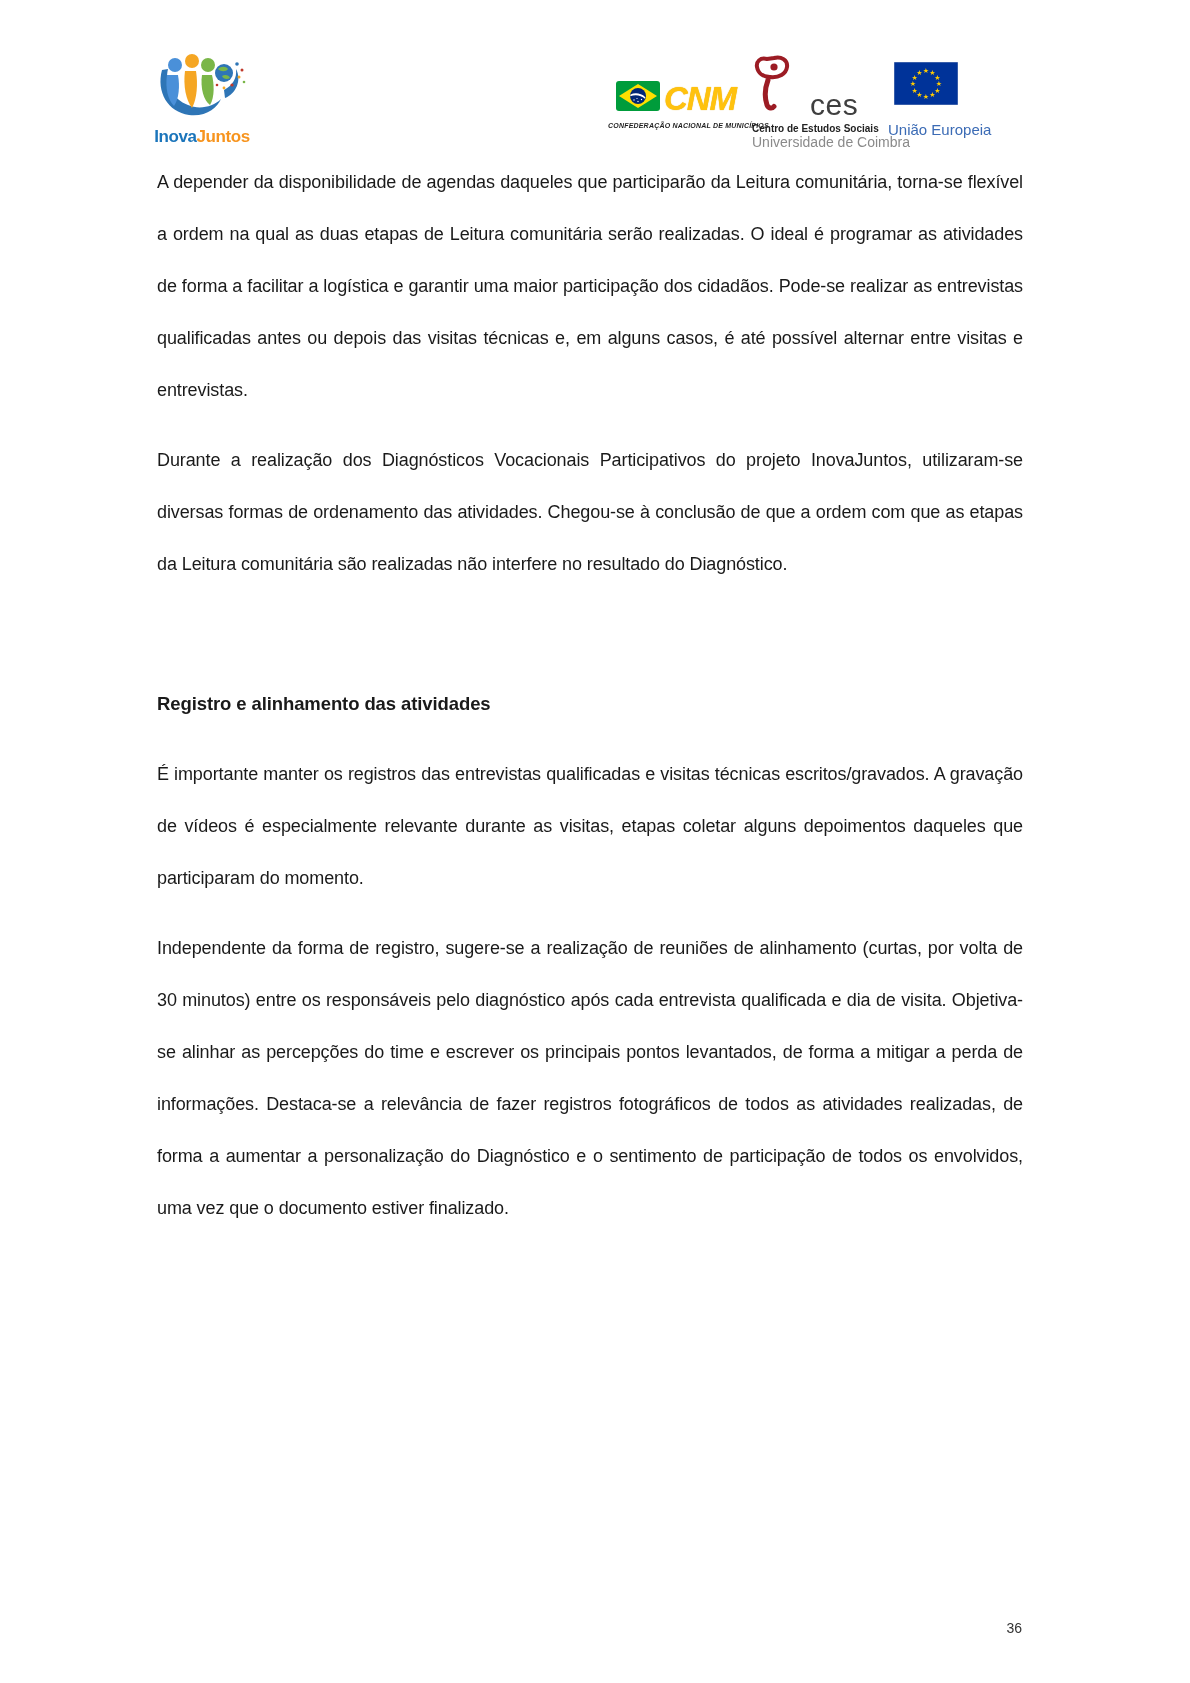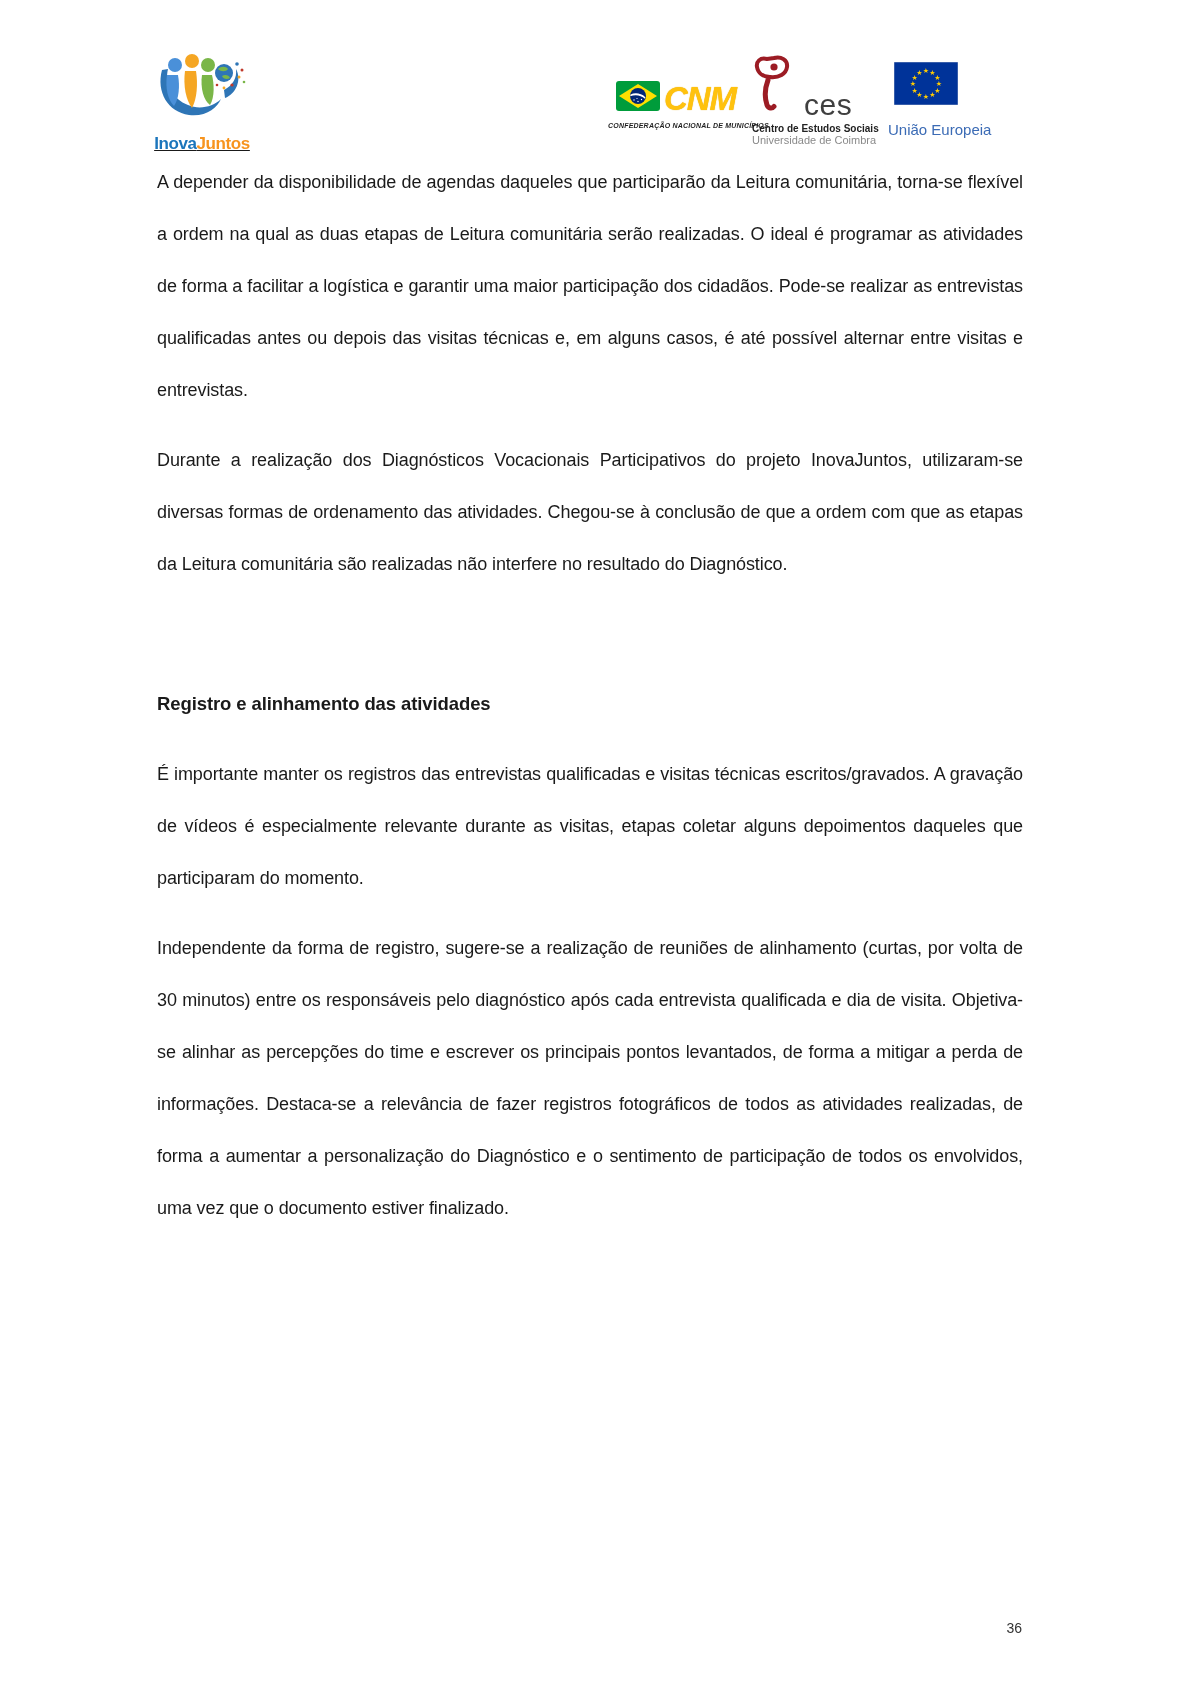--- a/index.html
+++ b/index.html
@@ -11,40 +11,40 @@
   }
   .page {
     position:relative; width:1190px; height:1683px;
     background:#ffffff; overflow:hidden;
   }
 
   
   .logo-band { position:absolute; top:52px; left:0; width:1190px; height:100px; }
 
   .logo-inova { position:absolute; left:150px; top:2px; width:104px; text-align:center; }
-  .logo-inova .wordmark { font-size:17px; font-weight:bold; letter-spacing:-0.4px; margin-top:8px;text-decoration:underline; }
+  .logo-inova .wordmark { font-size:17px; font-weight:bold; letter-spacing:-0.4px; margin-top:1px; }
   .word-inova { color:#1b75bb; }
   .word-juntos { color:#f7941e; }
 
   .logo-cnm { position:absolute; left:608px; top:24px; width:136px; text-align:center; }
   .cnm-row { display:flex; align-items:center; justify-content:center; gap:4px; height:44px; }
   .cnm-acronym {
     font-size:33px; font-weight:bold; font-style:italic; color:#ffc20e;
     letter-spacing:-1px; text-shadow:0 0 1px #e3a600; line-height:1;
   }
   .cnm-caption {
     margin-top:2px; font-size:7px; font-weight:bold; font-style:italic;
     color:#1f1f1f; letter-spacing:0.2px; white-space:nowrap;
   }
 
   .logo-ces { position:absolute; left:752px; top:6px; width:130px; }
-  .ces-top { display:flex; align-items:flex-end; gap:6px; height:60px; }
+  .ces-top { display:flex; align-items:flex-end; gap:12px; height:60px; }
   .ces-acronym { font-size:30px; color:#3f3f3f; line-height:0.9; letter-spacing:0.5px; }
   .ces-caption1 { margin-top:5px; font-size:10px; font-weight:bold; color:#222; white-space:nowrap; }
-  .ces-caption2 { font-size:11px; color:#8a8a8a; white-space:nowrap; }
+  .ces-caption2 { font-size:14px; color:#8a8a8a; white-space:nowrap; }
 
   .logo-eu { position:absolute; left:888px; top:10px; width:76px; text-align:center; }
   .eu-caption { margin-top:12px; font-size:15px; color:#3b6bb5; white-space:nowrap; }
 
   
   .doc-body {
     position:absolute; left:157px; top:156px; width:866px;
     font-size:18px; line-height:52px; letter-spacing:-0.1px;
     text-align:justify;
   }

